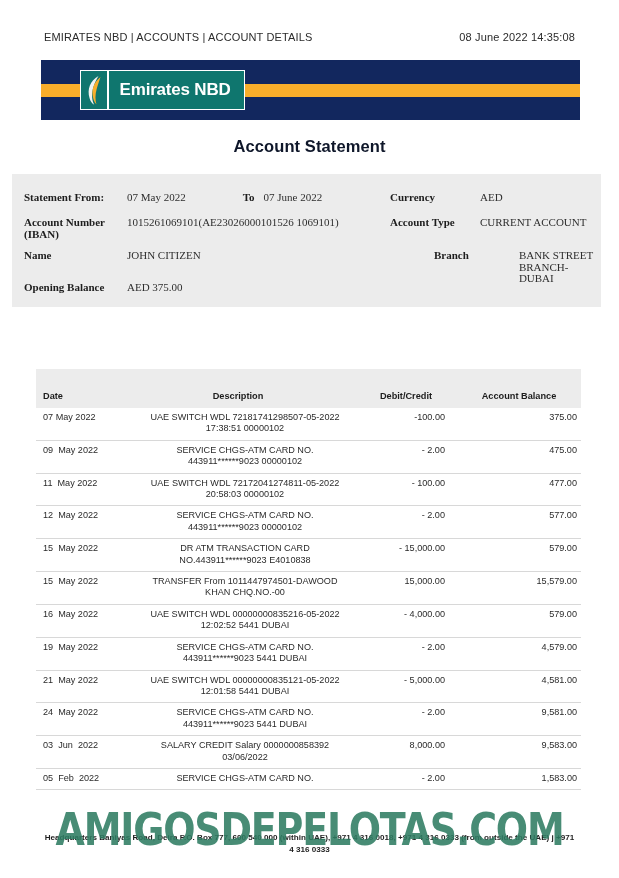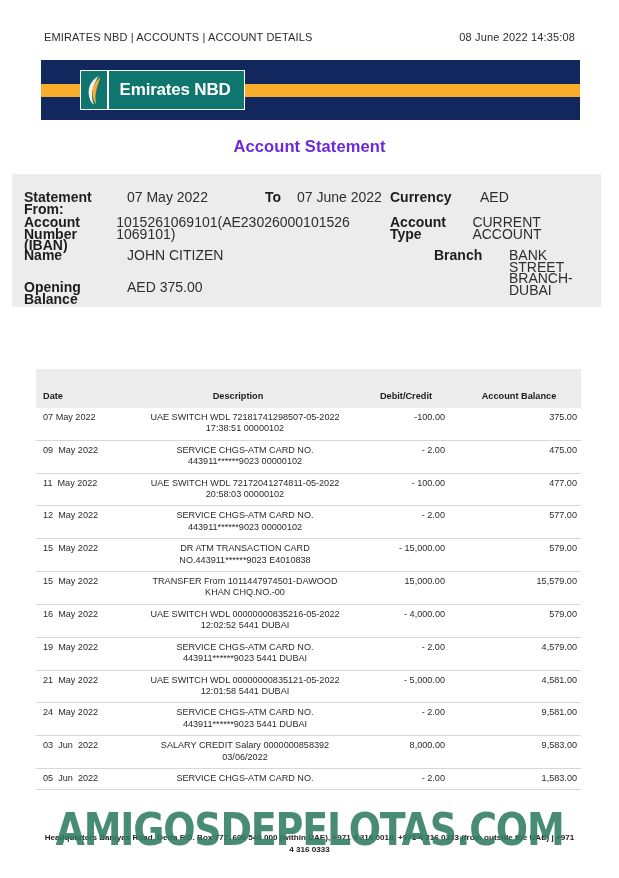--- a/index.html
+++ b/index.html
@@ -86,21 +86,21 @@
   
   .doc-title {
     position: absolute;
     top: 137px;
     left: 0;
     width: 100%;
     text-align: center;
     font-size: 16.5px;
     font-weight: bold;
     letter-spacing: 0.1px;
-    color: #6d28d9;
+    color: #0f172a;
   }
 
   
   .info-panel {
     position: absolute;
     top: 174px;
     left: 12px;
     width: 589px;
     height: 133px;
     background: #ececec;
@@ -113,22 +113,23 @@
   }
   .info-col-right {
     position: absolute;
     top: 0; left: 378px;
     width: 211px; height: 100%;
   }
   .info-row {
     position: absolute;
     display: flex;
     align-items: flex-start;
-    font-size: 14px;
+    font-size: 11px;
     line-height: 11.5px;
+    font-family: Liberation Serif, serif;
   }
   .info-label {
     font-weight: bold;
     color: #1d1d1d;
     white-space: pre-line;
   }
   .info-value {
     color: #2e2e2e;
     white-space: pre-line;
   }
@@ -141,21 +142,21 @@
   .r-from      { top: 18px;  left: 12px; }
   .r-from .info-label { width: 103px; }
   .r-acct      { top: 43px;  left: 12px; }
   .r-acct .info-label { width: 103px; }
   .r-name      { top: 76px;  left: 12px; }
   .r-name .info-label { width: 103px; }
   .r-open      { top: 108px; left: 12px; }
   .r-open .info-label { width: 103px; }
 
   
-  .to-group { display: flex; align-items: baseline; gap: 16px; margin-left: 57px; }
+  .to-group { display: flex; align-items: baseline; gap: 9px; margin-left: 57px; }
 
   
   .r-curr   { top: 18px;  left: 0; }
   .r-curr .info-label { width: 90px; }
   .r-type   { top: 43px;  left: 0; }
   .r-type .info-label { width: 90px; }
   .r-branch { top: 76px;  left: 0; }
   .r-branch .info-label { width: 90px; padding-left: 44px; }
 
   
@@ -372,21 +373,21 @@
         <td class="td-amt">- 2.00</td>
         <td class="td-bal">9,581.00</td>
       </tr>
       <tr>
         <td class="td-date">03  Jun  2022</td>
         <td class="td-desc">SALARY CREDIT Salary 0000000858392 03/06/2022</td>
         <td class="td-amt">8,000.00</td>
         <td class="td-bal">9,583.00</td>
       </tr>
       <tr>
-        <td class="td-date">05  Jun  2022</td>
+        <td class="td-date">05  Feb  2022</td>
         <td class="td-desc">SERVICE CHGS-ATM CARD NO.</td>
         <td class="td-amt">- 2.00</td>
         <td class="td-bal">1,583.00</td>
       </tr>
     </tbody>
 </table>
 
 <div class="footer">Headquarters Baniyas Road, Deira P.O. Box 777, 600 540 000 (within UAE), +971 4 316 0018, +971 4 316 0333 (from outside the UAE) j +971 4 316 0333</div>
 
 <div class="watermark">AMIGOSDEPELOTAS.COM</div>

